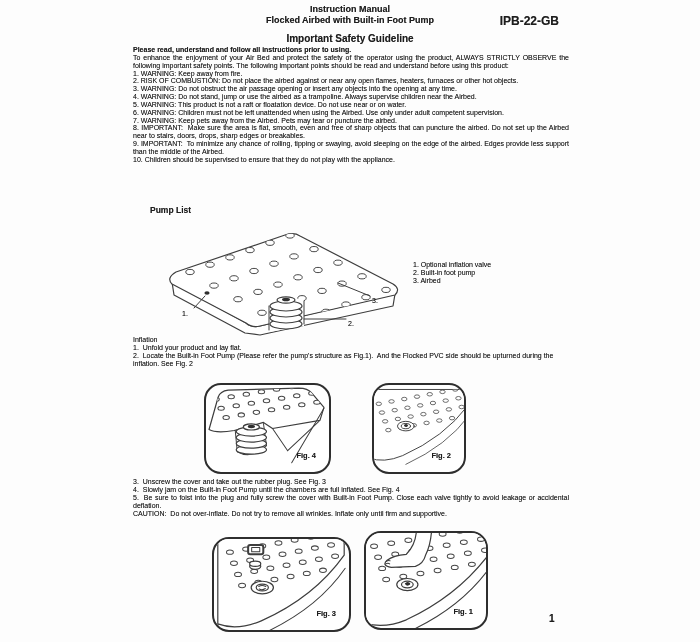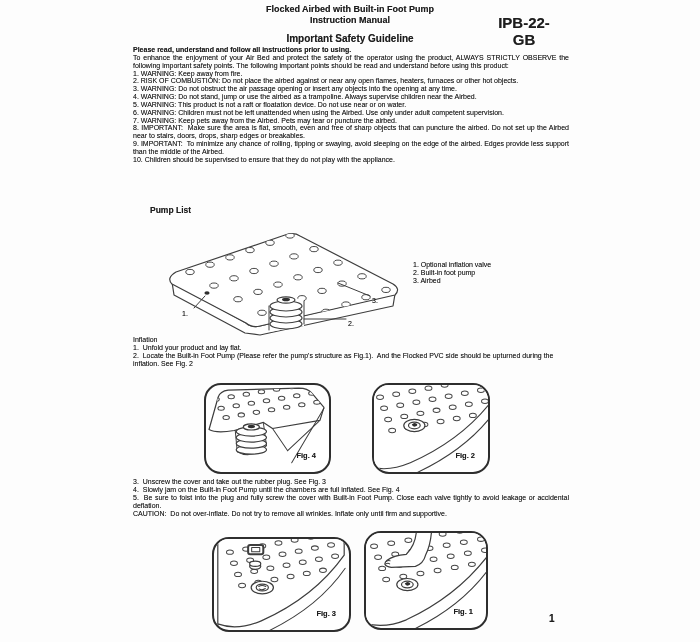--- a/index.html
+++ b/index.html
@@ -1,58 +1,58 @@
 <!DOCTYPE html>
 <html><head>
 <meta charset="utf-8">
 <style>
   html,body{margin:0;padding:0;background:#ffffff;}
   .page{position:relative;width:700px;height:642px;background:#fdfdfd;
         font-family:"Liberation Sans", sans-serif;color:#1d1d1d;overflow:hidden;
         text-shadow:0 0 .45px rgba(45,45,45,.55);}
   .hdr{position:absolute;left:133px;top:4px;width:434px;text-align:center;
        font-weight:bold;font-size:9px;line-height:10.5px;}
-  .model{position:absolute;left:489px;top:14px;width:70px;text-align:center;
-         font-weight:bold;font-size:15px;}
+  .model{position:absolute;left:489px;top:14px;width:70px;text-align:right;
+         font-weight:bold;font-size:12px;}
   .guideline{position:absolute;left:133px;top:33px;width:434px;text-align:center;
              font-weight:bold;font-size:10px;}
   .safety{position:absolute;left:133px;top:46px;width:436px;font-size:7px;
           line-height:7.85px;text-align:justify;}
   .safety p, .inflation p, .steps35 p{margin:0;white-space:pre-wrap;}
   .b{font-weight:bold;}
   .pl-head{position:absolute;left:150px;top:205px;font-size:8.5px;font-weight:bold;}
   .diagram{position:absolute;left:150px;top:220px;width:260px;height:118px;}
   .legend{position:absolute;left:413px;top:261px;font-size:7px;line-height:8.2px;}
   .legend div{white-space:pre;}
   .dlabel{position:absolute;font-size:7px;}
   .inflation{position:absolute;left:133px;top:336px;width:436px;font-size:7px;line-height:7.9px;}
   .steps35{position:absolute;left:133px;top:478px;width:436px;font-size:7px;
            line-height:7.9px;text-align:justify;}
   .figbox{position:absolute;box-sizing:border-box;border:2.5px solid #2e2e2e;
           border-radius:17px;background:#fff;overflow:hidden;}
   .figbox svg{display:block;width:100%;height:100%;}
   .figcap{position:absolute;right:13px;bottom:12px;font-weight:bold;font-size:7.5px;}
   #fig1{left:204px;top:383px;width:127px;height:91px;}
-  #fig2{left:372px;top:383px;width:118px;height:91px;}
+  #fig2{left:372px;top:383px;width:94px;height:91px;}
   #fig3{left:212px;top:537px;width:139px;height:95px;}
   #fig4{left:364px;top:531px;width:124px;height:99px;}
   .pagenum{position:absolute;left:549px;top:613px;font-size:10px;font-weight:bold;}
   .w{fill:#fff;stroke:#3e3e3e;stroke-width:1.2;stroke-linejoin:round;stroke-linecap:round;}
   .s{fill:none;stroke:#3e3e3e;stroke-width:1;stroke-linejoin:round;stroke-linecap:round;}
   .dimples ellipse{fill:#fff;stroke:#484848;stroke-width:1;}
   .ink{fill:#2f2f2f;stroke:none;}
 </style>
 </head>
 <body>
 
 <div class="page">
 
   <div class="hdr">
+    <div>Instruction Manual</div>
     <div>Flocked Airbed with Built-in Foot Pump</div>
-    <div>Instruction Manual</div>
   </div>
   <div class="model">IPB-22-GB</div>
   <div class="guideline">Important Safety Guideline</div>
 
   <div class="safety">
     <p class="b">Please read, understand and follow all instructions prior to using.</p>
     <p>To enhance the enjoyment of your Air Bed and protect the safety of the operator using the product, ALWAYS STRICTLY OBSERVE the following important safety points. The following important points should be read and understand before using this product:</p>
     <p>1. WARNING: Keep away from fire.</p>
     <p>2. RISK OF COMBUSTION: Do not place the airbed against or near any open flames, heaters, furnaces or other hot objects.</p>
     <p>3. WARNING: Do not obstruct the air passage opening or insert any objects into the opening at any time.</p>

